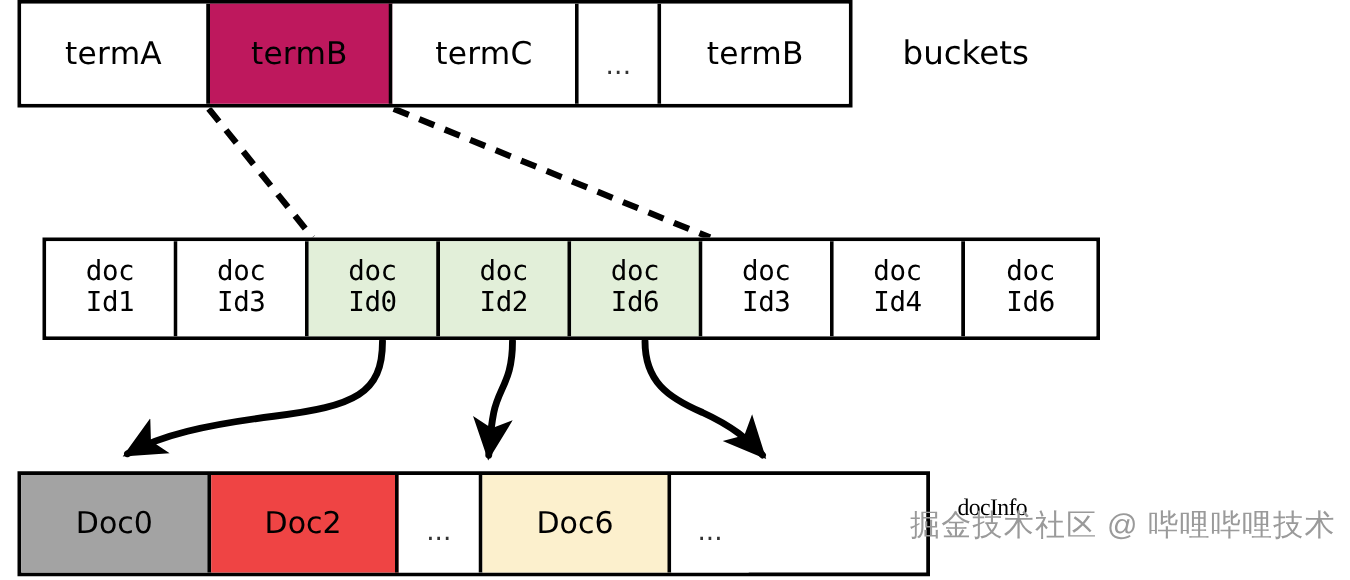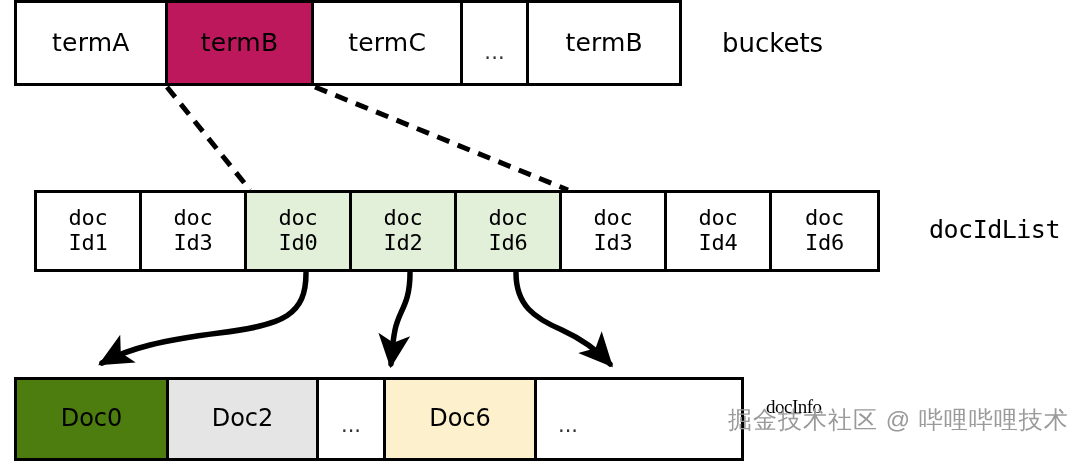--- a/index.html
+++ b/index.html
@@ -221,27 +221,26 @@
     <div class="cell" style="width:105.75px">
       <span>doc</span>
       <span>Id4</span>
     </div>
     <div class="cell" style="width:105.75px">
       <span>doc</span>
       <span>Id6</span>
     </div>
   </div>
 
-  <div class="side-label" id="label-docidlist">docIdList</div>
 
   <div class="row" id="docinfo-row">
-    <div class="cell" style="width:152px;background:#4d7c0f">
+    <div class="cell" style="width:152px;background:#a3a3a3">
       <span>Doc0</span>
     </div>
-    <div class="cell" style="width:150px;background:#e5e5e5">
+    <div class="cell" style="width:150px;background:#ef4444">
       <span>Doc2</span>
     </div>
     <div class="cell ellipsis" style="width:67px">
       <span>...</span>
     </div>
     <div class="cell" style="width:151px;background:#fcf0cd">
       <span>Doc6</span>
     </div>
     <div class="cell ellipsis" style="width:62px">
       <span>...</span>

